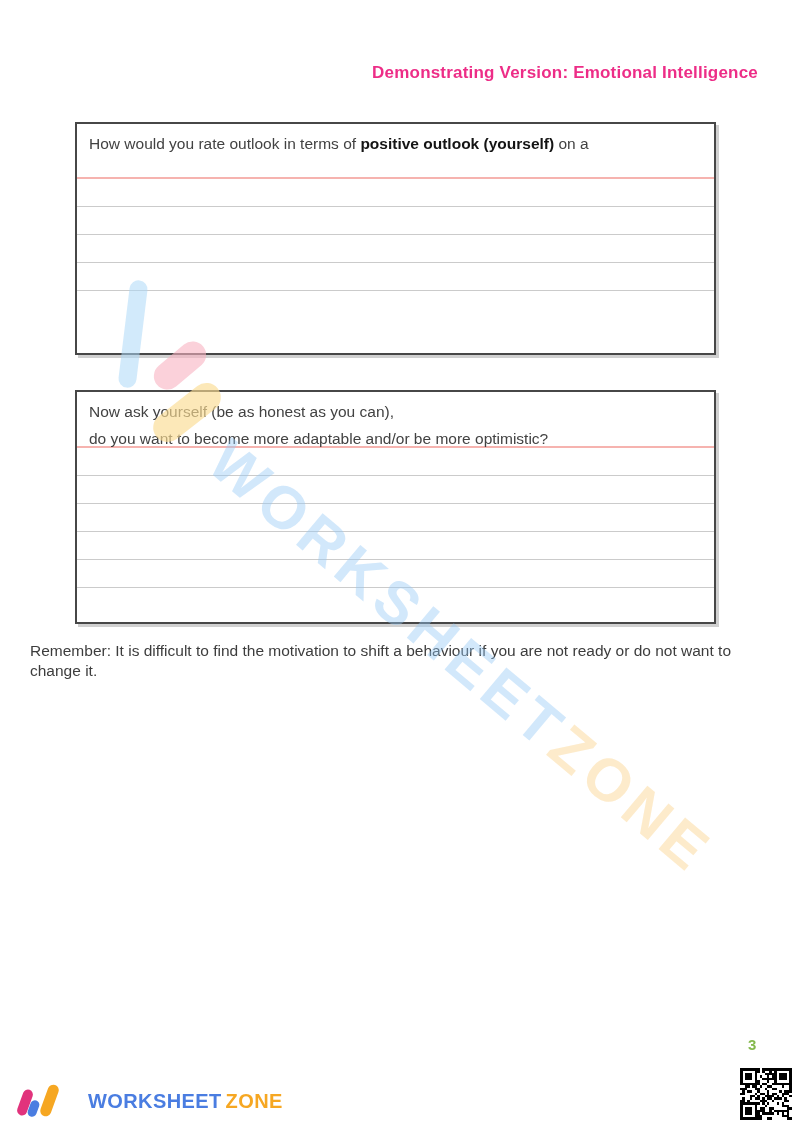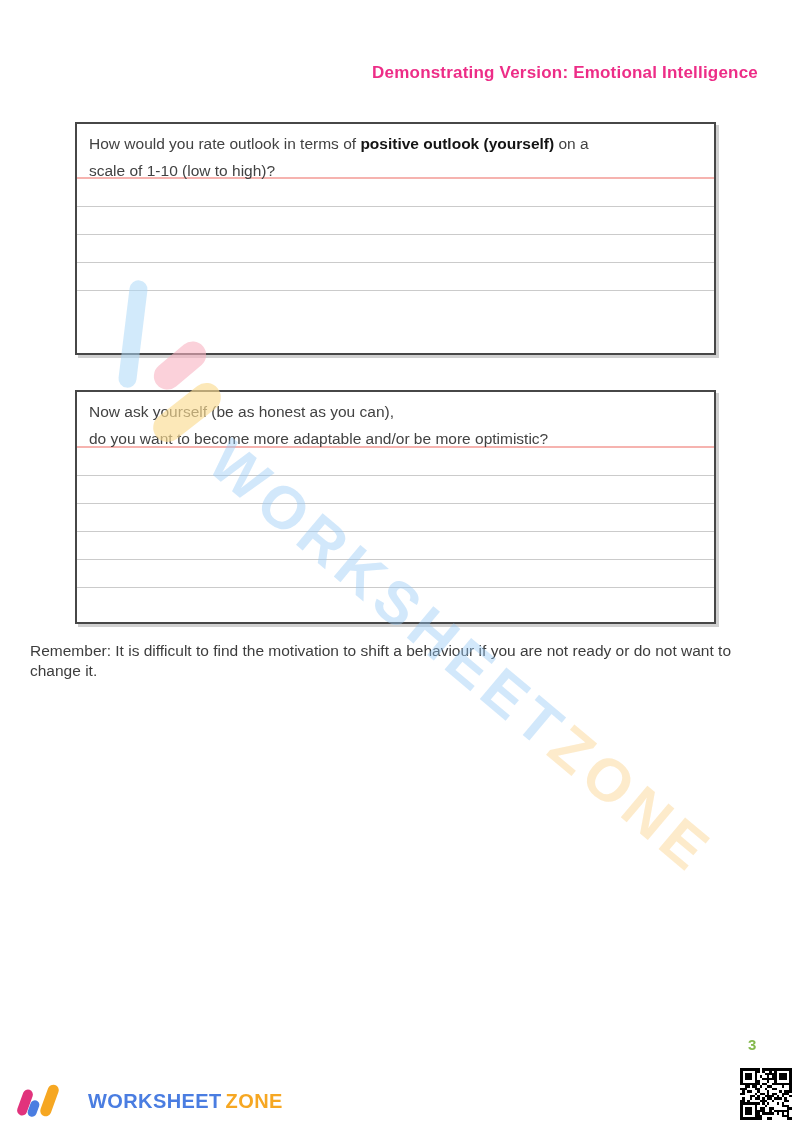--- a/index.html
+++ b/index.html
@@ -68,21 +68,20 @@
 </head>
 <body>
 
 <div class="page">
 
   <div class="title">Demonstrating Version: Emotional Intelligence</div>
 
   <div class="qbox box1">
     <div class="qarea">
       <div class="qline"><span>How would you rate outlook in terms of </span><span class="qbold">positive outlook (yourself)</span><span> on a</span></div>
-      <div class="qline">scale of 1-10 (low to high)?</div>
     </div>
     <div class="row"></div>
     <div class="row"></div>
     <div class="row"></div>
     <div class="row"></div>
     <div class="rowlast"></div>
   </div>
 
   <div class="qbox box2">
     <div class="qarea">

